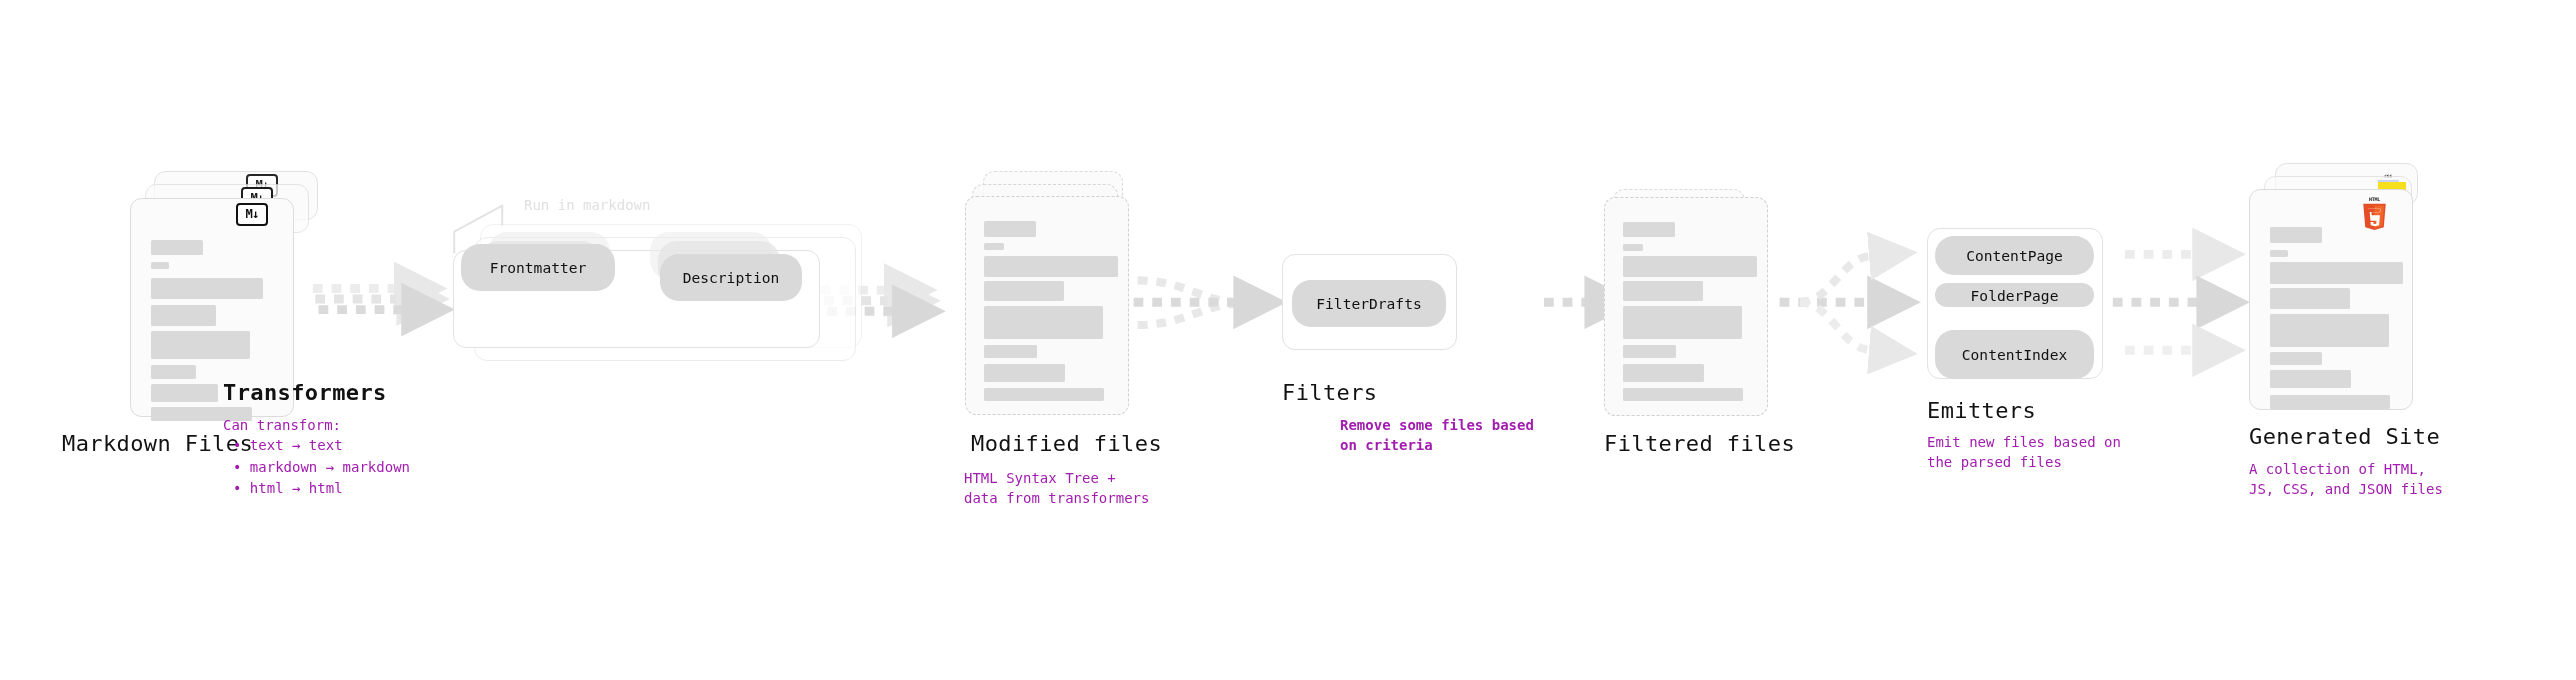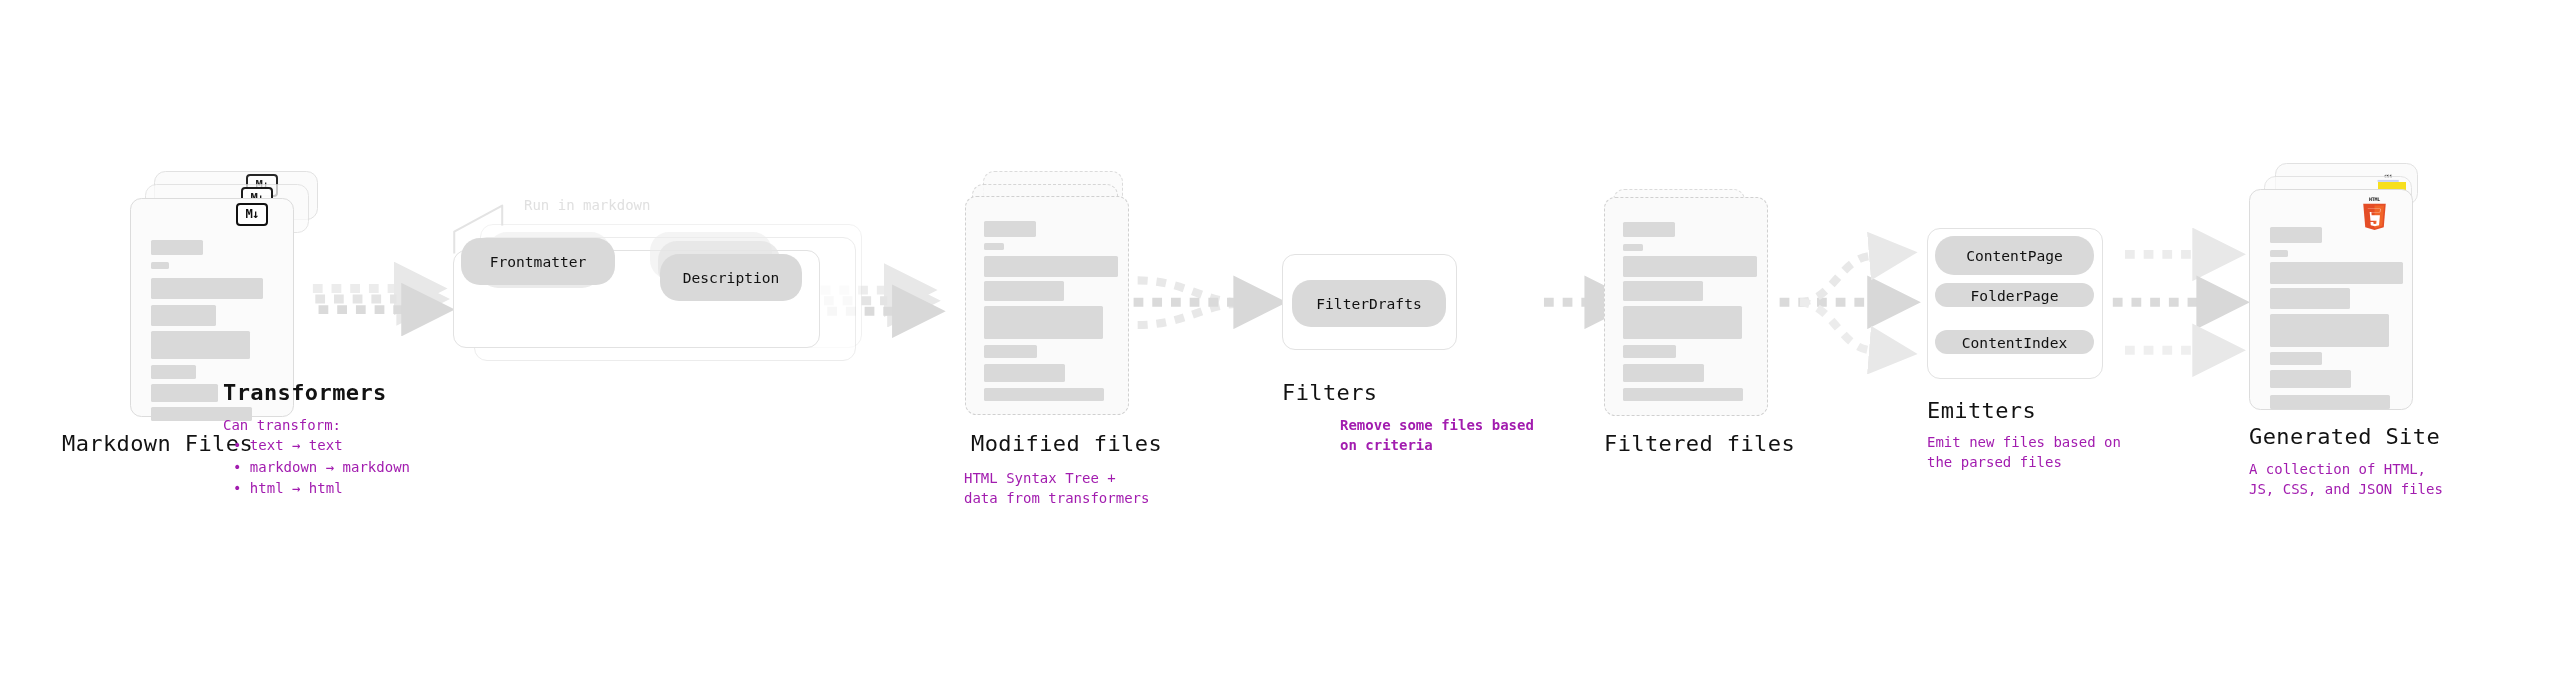--- a/index.html
+++ b/index.html
@@ -169,21 +169,21 @@
   <div>
     <div class="procbox" style="left:480px;top:224px;width:382px;height:124px;opacity:.45;"></div>
     <div class="procbox" style="left:474px;top:237px;width:382px;height:124px;opacity:.65;"></div>
     <div class="procbox" style="left:453px;top:250px;width:367px;height:98px;"></div>
 
     <div class="chip faint2" style="left:488px;top:232px;width:122px;height:47px;"></div>
     <div class="chip faint2" style="left:650px;top:232px;width:122px;height:47px;"></div>
     <div class="chip faint1" style="left:479px;top:241px;width:122px;height:47px;"></div>
     <div class="chip faint1" style="left:658px;top:241px;width:122px;height:47px;"></div>
 
-    <div class="chip" style="left:461px;top:238px;width:154px;height:47px;">
+    <div class="chip" style="left:461px;top:244px;width:154px;height:47px;">
       <span>Frontmatter</span>
     </div>
     <div class="chip" style="left:660px;top:254px;width:142px;height:47px;">
       <span>Description</span>
     </div>
 
     <div style="position:absolute;left:524px;top:197px;font-size:14px;color:#e0e0e0;white-space:nowrap;">Run in markdown</div>
 
     <div class="title" style="left:223px;top:380px;font-weight:bold;">Transformers</div>
     <div class="subtitle" style="left:223px;top:416px;">Can transform:</div>
@@ -239,21 +239,21 @@
   </div>
 
   <div>
     <div class="procbox" style="left:1927px;top:228px;width:176px;height:151px;"></div>
     <div class="chip" style="left:1935px;top:236px;width:159px;height:39px;">
       <span>ContentPage</span>
     </div>
     <div class="chip" style="left:1935px;top:283px;width:159px;height:24px;">
       <span>FolderPage</span>
     </div>
-    <div class="chip" style="left:1935px;top:330px;width:159px;height:24px;">
+    <div class="chip" style="left:1935px;top:330px;width:159px;height:49px;">
       <span>ContentIndex</span>
     </div>
 
     <div class="title" style="left:1927px;top:398px;">Emitters</div>
     <div class="subtitle" style="left:1927px;top:433px;">Emit new files based on
 the parsed files</div>
   </div>
 
   <div>
     <div class="filecard ghost1" style="left:2275px;top:163px;width:143px;height:42px;"></div>

